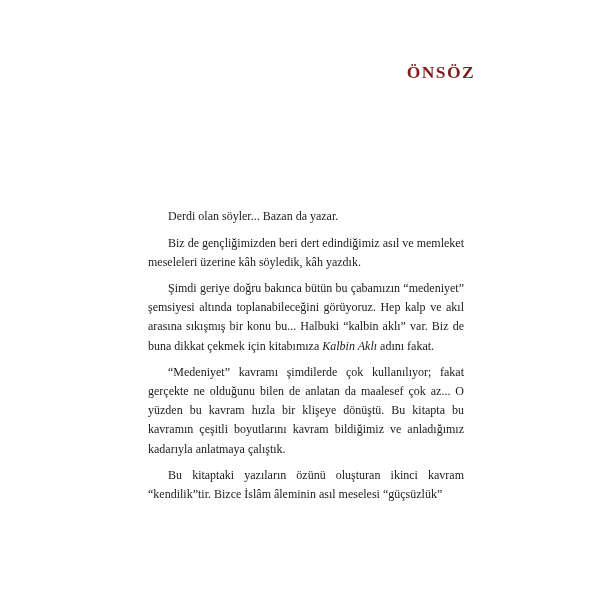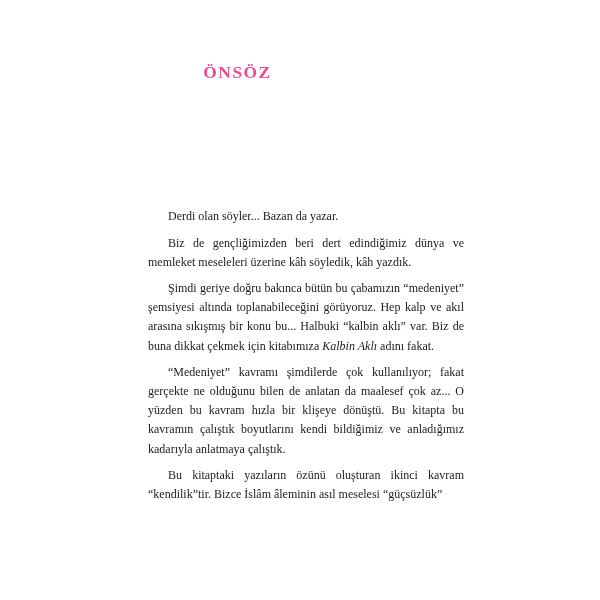--- a/index.html
+++ b/index.html
@@ -19,25 +19,25 @@
     width: 600px;
     height: 600px;
     background: #ffffff;
     box-sizing: border-box;
   }
   .chapter-title {
     position: absolute;
     top: 62px;
     left: 0;
     width: 475px;
-    text-align: center;
+    text-align: right;
     font-size: 17.5px;
     font-weight: bold;
     letter-spacing: 1.4px;
-    color: #ec4899;
+    color: #7f1d1d;
     font-family: "Liberation Serif", "DejaVu Serif", serif;
   }
   .body-text {
     position: absolute;
     top: 207px;
     left: 148px;
     width: 316px;
     font-size: 12px;
     line-height: 19.1px;
     text-align: justify;
@@ -63,27 +63,27 @@
 
   <div class="chapter-title">ÖNSÖZ</div>
 
   <div class="body-text">
 
     <p>
       <span>Derdi olan söyler... Bazan da yazar.</span>
     </p>
 
     <p>
-      <span>Biz de gençliğimizden beri dert edindiğimiz dünya ve memleket meseleleri üzerine kâh söyledik, kâh yazdık.</span>
+      <span>Biz de gençliğimizden beri dert edindiğimiz asıl ve memleket meseleleri üzerine kâh söyledik, kâh yazdık.</span>
     </p>
 
     <p><span>Şimdi geriye doğru bakınca bütün bu çabamızın “medeniyet” şemsiyesi altında toplanabileceğini görüyoruz. Hep kalp ve akıl arasına sıkışmış bir konu bu... Halbuki “kalbin aklı” var. Biz de buna dikkat çekmek için kitabımıza </span><em class="work-title">Kalbin Aklı</em><span> adını fakat.</span></p>
 
     <p>
-      <span>“Medeniyet” kavramı şimdilerde çok kullanılıyor; fakat gerçekte ne olduğunu bilen de anlatan da maalesef çok az... O yüzden bu kavram hızla bir klişeye dönüştü. Bu kitapta bu kavramın çalıştık boyutlarını kendi bildiğimiz ve anladığımız kadarıyla anlatmaya çalıştık.</span>
+      <span>“Medeniyet” kavramı şimdilerde çok kullanılıyor; fakat gerçekte ne olduğunu bilen de anlatan da maalesef çok az... O yüzden bu kavram hızla bir klişeye dönüştü. Bu kitapta bu kavramın çeşitli boyutlarını kavram bildiğimiz ve anladığımız kadarıyla anlatmaya çalıştık.</span>
     </p>
 
     <p>
       <span>Bu kitaptaki yazıların özünü oluşturan ikinci kavram “kendilik”tir. Bizce İslâm âleminin asıl meselesi “güçsüzlük”</span>
     </p>
 
   </div>
 
 </div>
 

